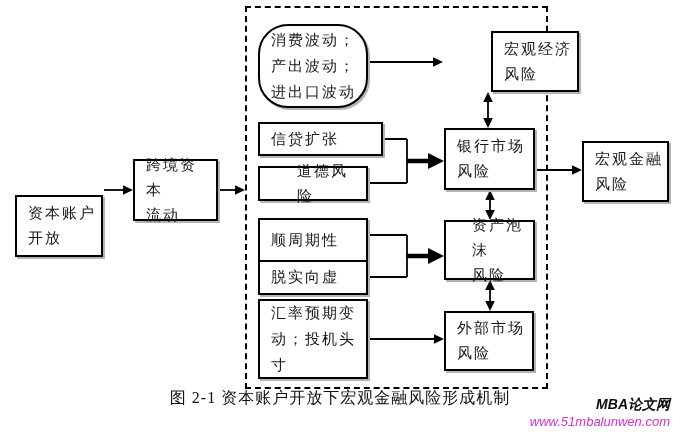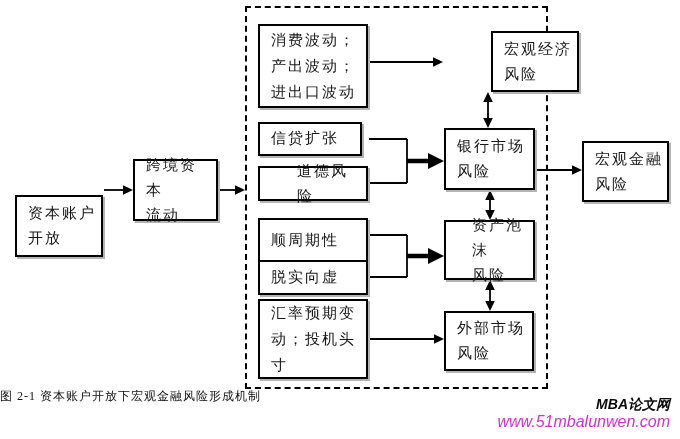--- a/index.html
+++ b/index.html
@@ -16,39 +16,39 @@
     font-size:15px; line-height:25px; letter-spacing:2px;
     white-space:pre-line; padding:2px 4px 2px 11px;
   }
   .dashed-frame {
     position:absolute; left:245px; top:6px; width:303px; height:383px;
     border:2px dashed #000000; box-sizing:border-box;
   }
   
   .n-capital   { left:15px;  top:159px; width:88px;  height:62px;margin-top:36px; }
   .n-cross     { left:133px; top:159px; width:85px;  height:62px; }
-  .n-consume   { left:258px; top:24px;  width:110px; height:84px; line-height:26px; }
-  .n-credit    { left:258px; top:122px; width:104px; height:34px;font-family:Liberation Mono, monospace; }
+  .n-consume   { left:258px; top:24px;  width:110px; height:84px; line-height:26px;border-radius:30px; }
+  .n-credit    { left:258px; top:122px; width:125px; height:34px; }
   .n-moral     { left:258px; top:166px; width:110px; height:35px;padding-left:37px; }
   .n-procyc    { left:258px; top:218px; width:110px; height:44px; }
   .n-virtual   { left:258px; top:260px; width:110px; height:35px; }
   .n-exchange  { left:258px; top:299px; width:110px; height:80px; line-height:26px; }
   .n-macroecon { left:443px; top:31px;  width:88px;  height:61px;margin-left:48px; }
   .n-bank      { left:444px; top:128px; width:91px;  height:62px; }
   .n-bubble    { left:444px; top:220px; width:91px;  height:60px;padding-left:26px; }
   .n-external  { left:444px; top:311px; width:90px;  height:60px; }
   .n-macrofin  { left:582px; top:141px; width:87px;  height:61px; }
   .caption {
-    position:absolute; left:0; top:388px; width:680px; 
-    font-size:12px; letter-spacing:1px; color:#111111;
+    position:absolute; left:0; top:388px; width:680px; text-align:center;
+    font-size:16px; letter-spacing:1px; color:#111111;
   }
   .watermark { position:absolute; right:10px; top:394px; width:220px; text-align:right;
     font-family:"Liberation Sans","DejaVu Sans",sans-serif; }
   .wm-name { font-size:14px; font-weight:bold; font-style:italic; color:#0a0a0a; line-height:20px; }
-  .wm-url  { font-size:16px; font-style:italic; color:#cc33cc; line-height:15px; }
+  .wm-url  { font-size:13px; font-style:italic; color:#cc33cc; line-height:15px; }
 </style>
 </head>
 <body>
 
 <div class="canvas">
 
   <svg class="connector-layer" width="680" height="439" viewBox="0 0 680 439" xmlns="http://www.w3.org/2000/svg">
     <g stroke="#000000" stroke-width="1.8" fill="#000000">
 
       <g>

